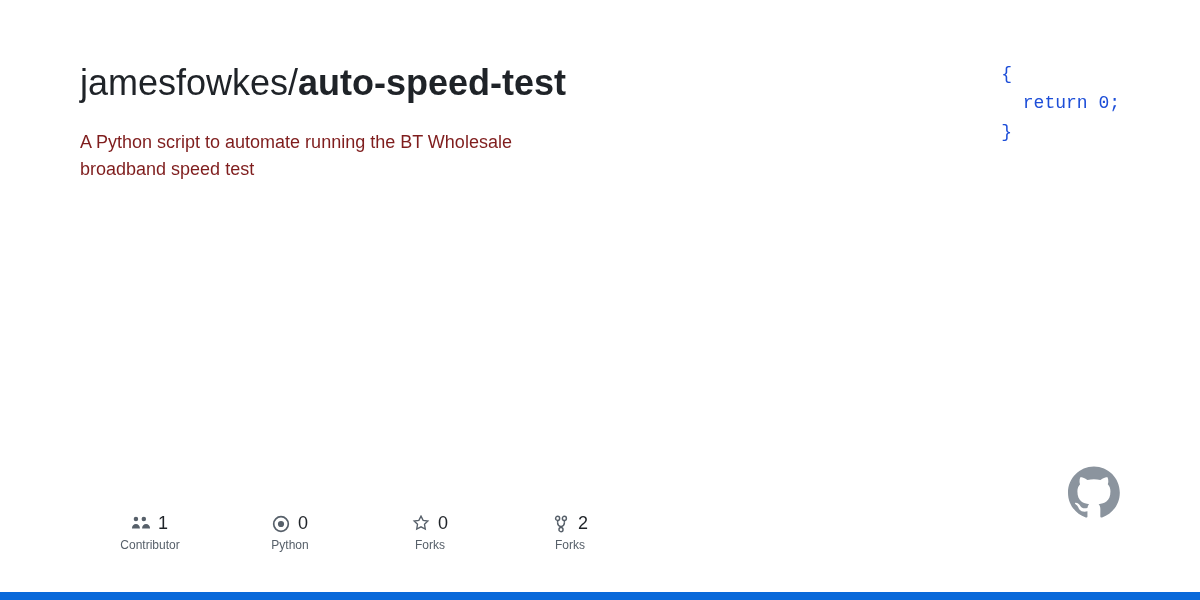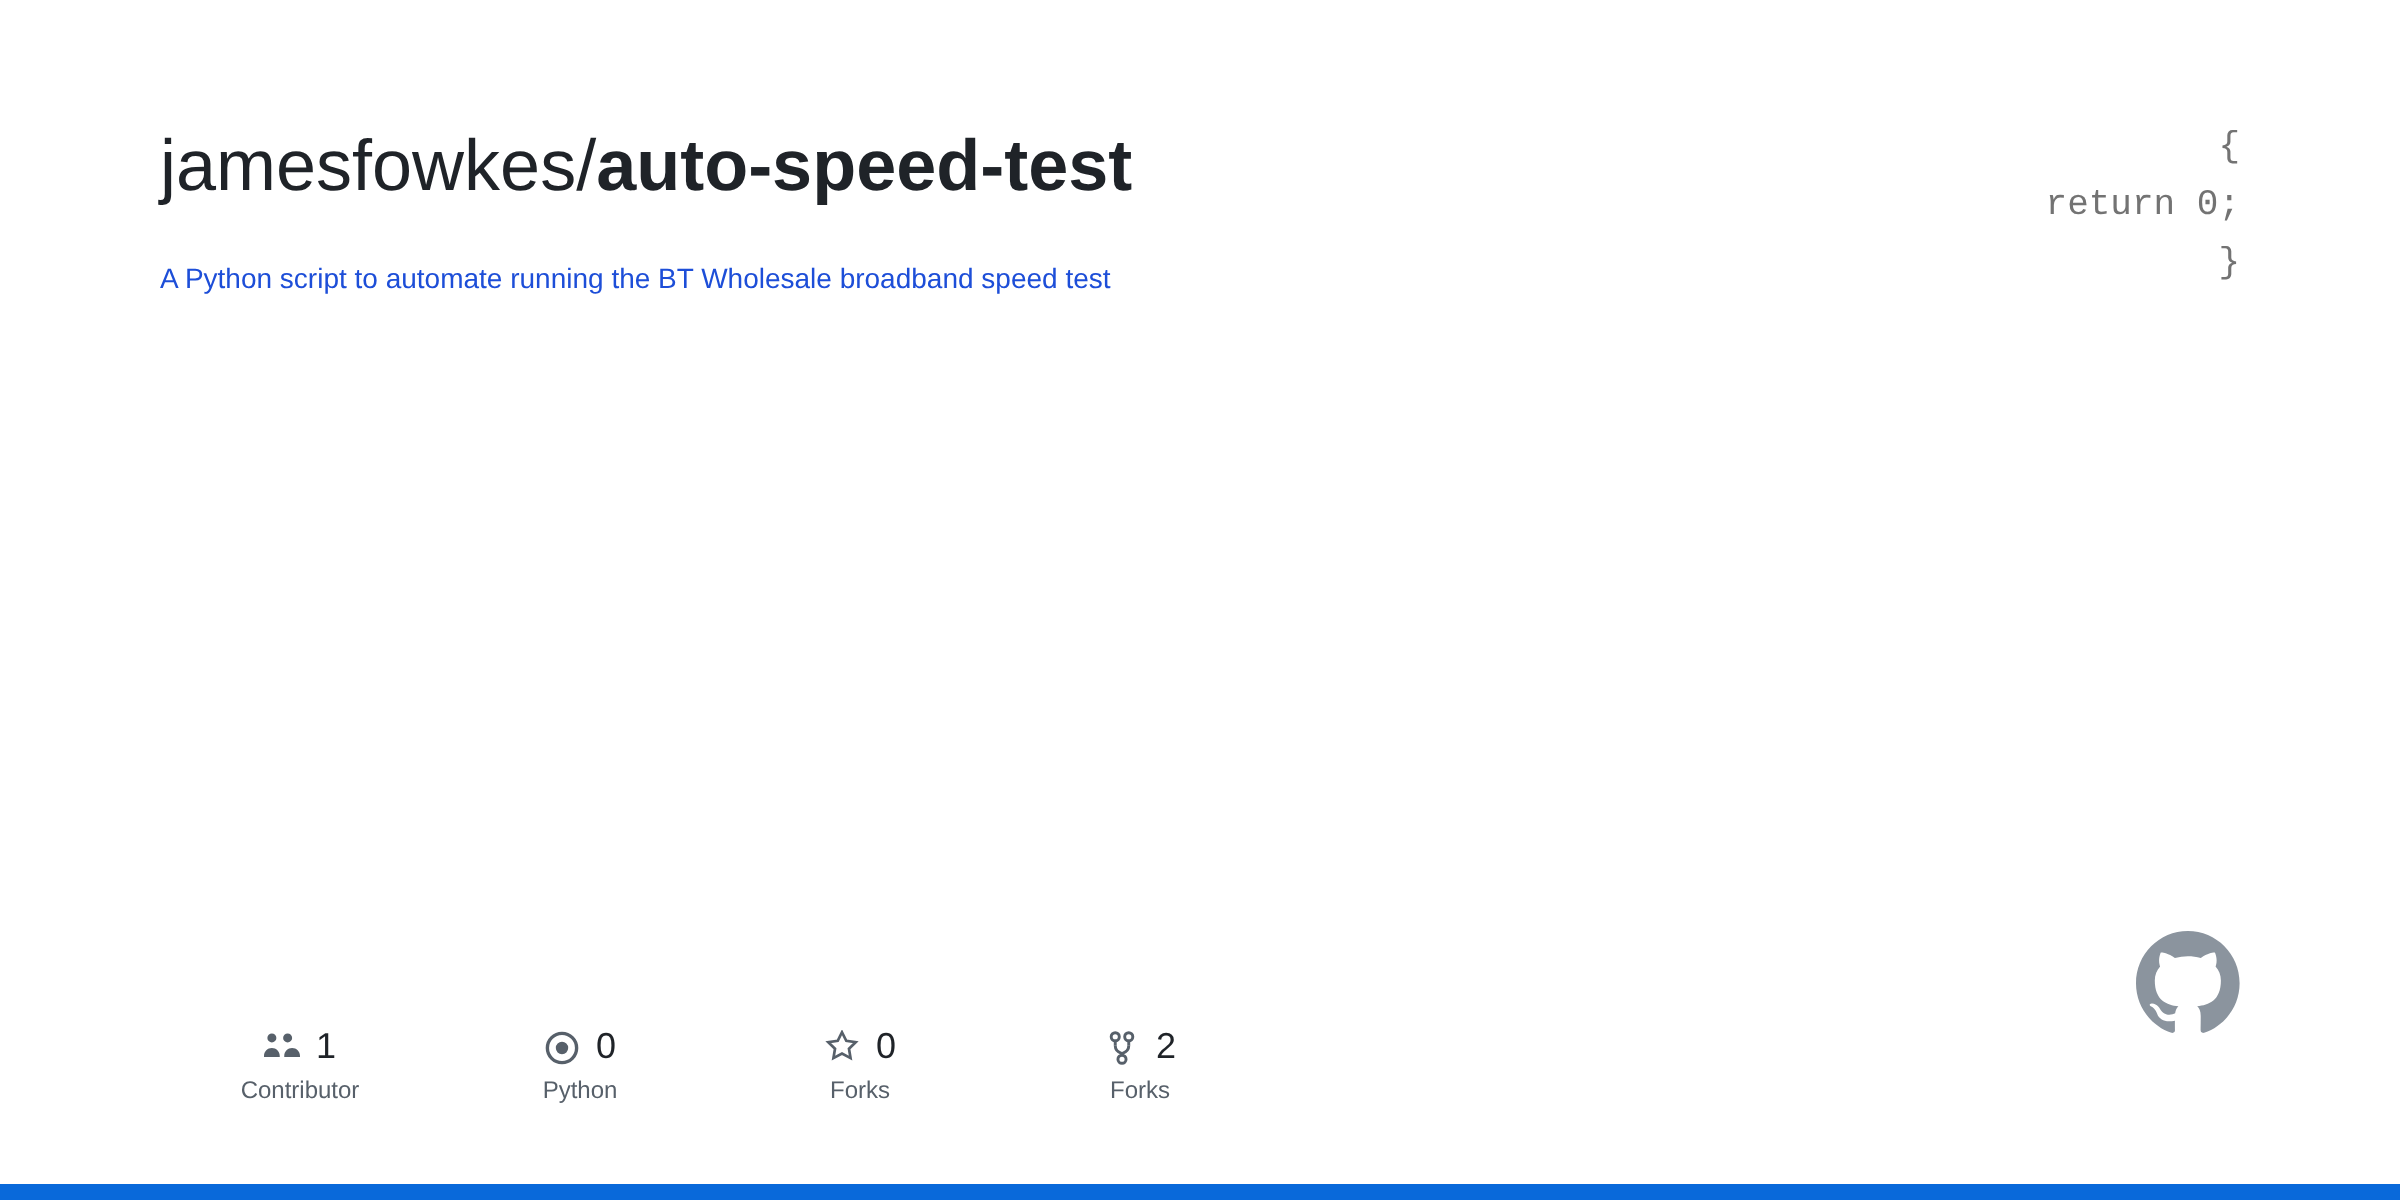--- a/index.html
+++ b/index.html
@@ -35,22 +35,22 @@
       color: #1f2328;
       line-height: 1.25;
       margin-bottom: 24px;
     }
 
     .repo-title strong {
       font-weight: 700;
     }
 
     .repo-description {
-      font-size: 14px;
-      color: #1d4ed8;
+      font-size: 18px;
+      color: #7f1d1d;
       line-height: 1.5;
       margin-bottom: 48px;
       max-width: 500px;
     }
 
     .stats-row {
       display: flex;
       flex-direction: row;
       gap: 0;
       align-items: flex-start;
@@ -90,24 +90,23 @@
       color: #57606a;
     }
 
     
     .code-block {
       position: absolute;
       right: 80px;
       top: 60px;
       font-family: "SFMono-Regular", Consolas, "Liberation Mono", Menlo, monospace;
       font-size: 18px;
-      color: #737373;
+      color: #1d4ed8;
       line-height: 1.6;
       white-space: pre;
-      text-align: right;
     }
 
     
     .github-logo {
       position: absolute;
       right: 80px;
       bottom: 70px;
     }
 
     .github-logo svg {

